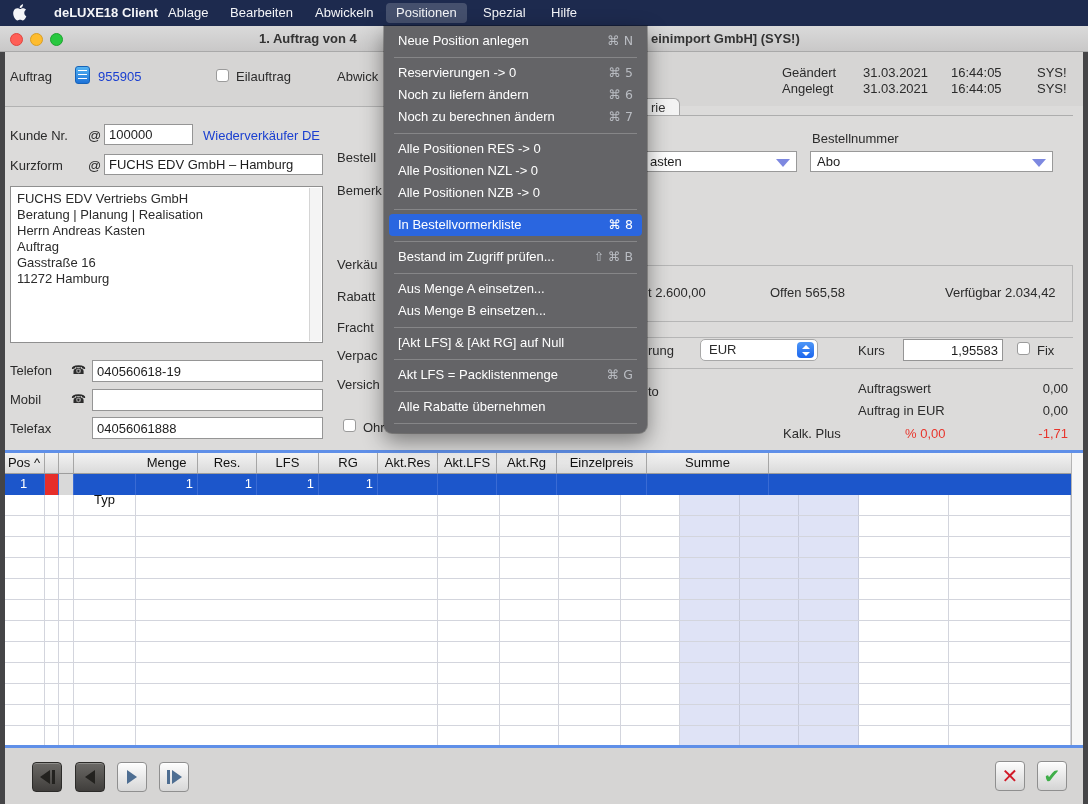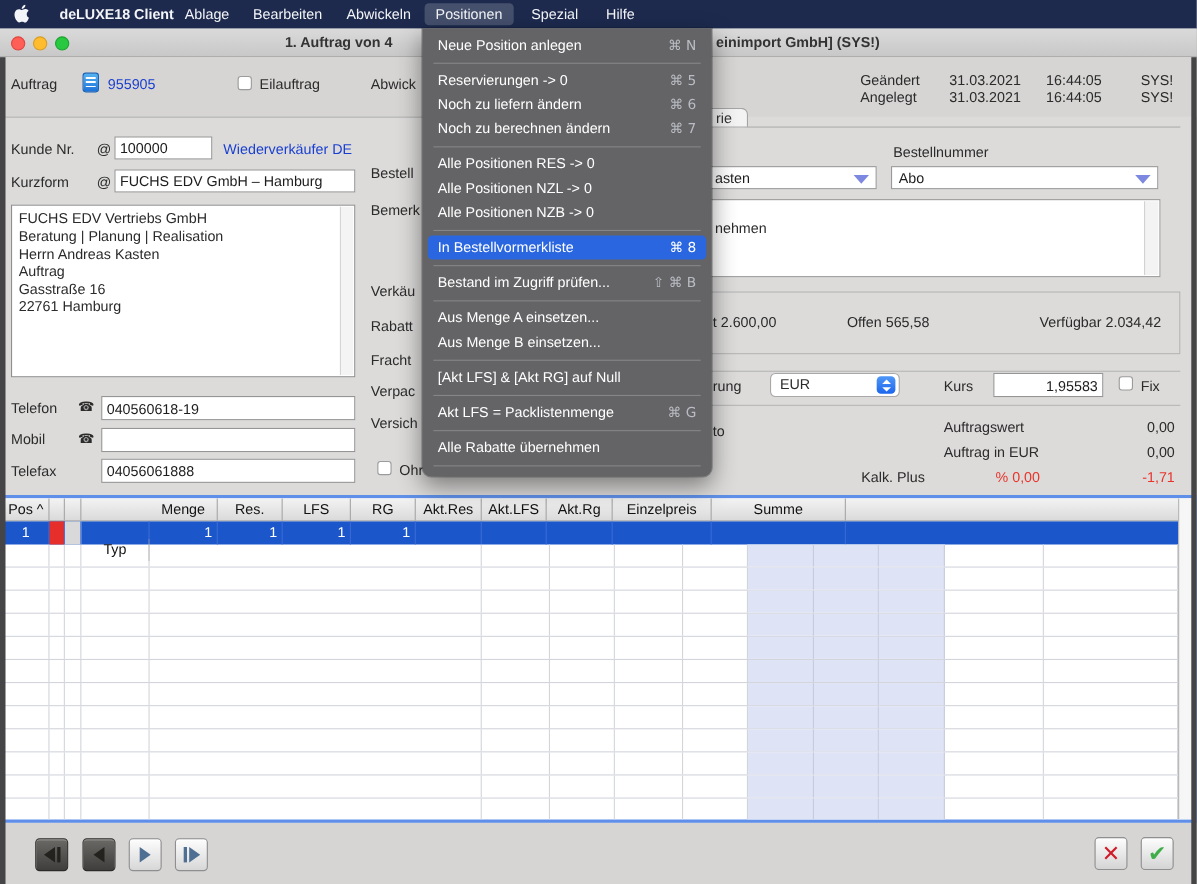--- a/index.html
+++ b/index.html
@@ -75,21 +75,21 @@
   .menu-item .sc{position:absolute;right:9px;color:#b9bcc2;font-family:"DejaVu Sans",sans-serif;font-size:12.5px}
   .menu-item.sel .sc{color:#fff}
   .menu-sep{height:1px;background:rgba(255,255,255,.22);margin:4.5px 10px}
 
   
   .table{position:absolute;left:0;top:450px;width:1088px;height:298px;border:3px solid var(--focus);background:#fff;overflow:hidden;z-index:2}
   .trow{display:flex;height:21px}
   .thead{background:linear-gradient(#f3f3f3,#dadada);border-bottom:1px solid #9d9d9d;color:#111}
   .tcell{height:100%;border-right:1px solid #b4b7bf;line-height:20px;padding:0 4px;overflow:hidden;white-space:pre}
   .thead .tcell{text-align:center;border-right:1px solid #a6a6a6}
-  .thead .tcell.a-pos{text-align:center}
+  .thead .tcell.a-pos{text-align:right}
   .sel-row{background:var(--sel-row);color:#fff}
   .sel-row .tcell{border-right:1px solid #3a6bd4}
   .sel-row .c-flag_red{background:var(--flag-red)}
   .sel-row .c-flag_gray{background:#d9d9d9}
   .sel-row .c-artikel{font-weight:bold;letter-spacing:.5px}
   .erow .tcell{border-right:1px solid #d3d5dd;border-bottom:none}
   .erow{border-bottom:1px solid #d3d5dd}
   .erow .tcell.tint{background:var(--tint);border-right:1px solid #c7cbdc}
   .vlane{position:absolute;right:0;top:0;bottom:0;width:14px;background:#f6f6f6;border-left:1px solid #b4b4b4}
 
@@ -166,21 +166,21 @@
   <span class="lbl abs" style="left:88px;top:158px">@</span>
   <div class="input" style="left:104px;top:154px;width:219px;height:21px">FUCHS EDV GmbH – Hamburg</div>
 
   <div class="addr-box">
     <div id="addr-lines">
         <div>FUCHS EDV Vertriebs GmbH</div>
         <div>Beratung | Planung | Realisation</div>
         <div>Herrn Andreas Kasten</div>
         <div>Auftrag</div>
         <div>Gasstraße 16</div>
-        <div>22761 Hamburg</div>
+        <div>11272 Hamburg</div>
       </div>
     <div class="lane"></div>
   </div>
 
   <span class="lbl abs" style="left:10px;top:363px">Telefon</span>
   <span class="lbl abs phone" style="left:71px;top:363px">☎</span>
   <div class="input" style="left:92px;top:360px;width:231px;height:22px;line-height:21px">040560618-19</div>
 
   <span class="lbl abs" style="left:10px;top:392px">Mobil</span>
   <span class="lbl abs phone" style="left:71px;top:392px">☎</span>
@@ -205,24 +205,20 @@
   <div class="dropdown" style="left:600px;top:151px;width:197px">
     <span style="position:absolute;left:49px">asten</span>
     <span class="tri"></span>
   </div>
   <span class="lbl abs" style="left:812px;top:131px">Bestellnummer</span>
   <div class="dropdown" style="left:810px;top:151px;width:243px">
     <span>Abo</span>
     <span class="tri"></span>
   </div>
 
-  <div class="note-box">
-    <span style="position:absolute;left:49px;top:18px">nehmen</span>
-    <div class="lane"></div>
-  </div>
 
   <div class="groupbox"></div>
   <span class="lbl abs" style="left:648px;top:285px">t 2.600,00</span>
   <span class="lbl abs" style="left:770px;top:285px">Offen 565,58</span>
   <span class="lbl abs" style="left:945px;top:285px">Verfügbar 2.034,42</span>
 
   <div class="hline" style="top:337px"></div>
   <span class="lbl abs" style="left:648px;top:343px">rung</span>
   <div class="popup">
     <span>EUR</span>

